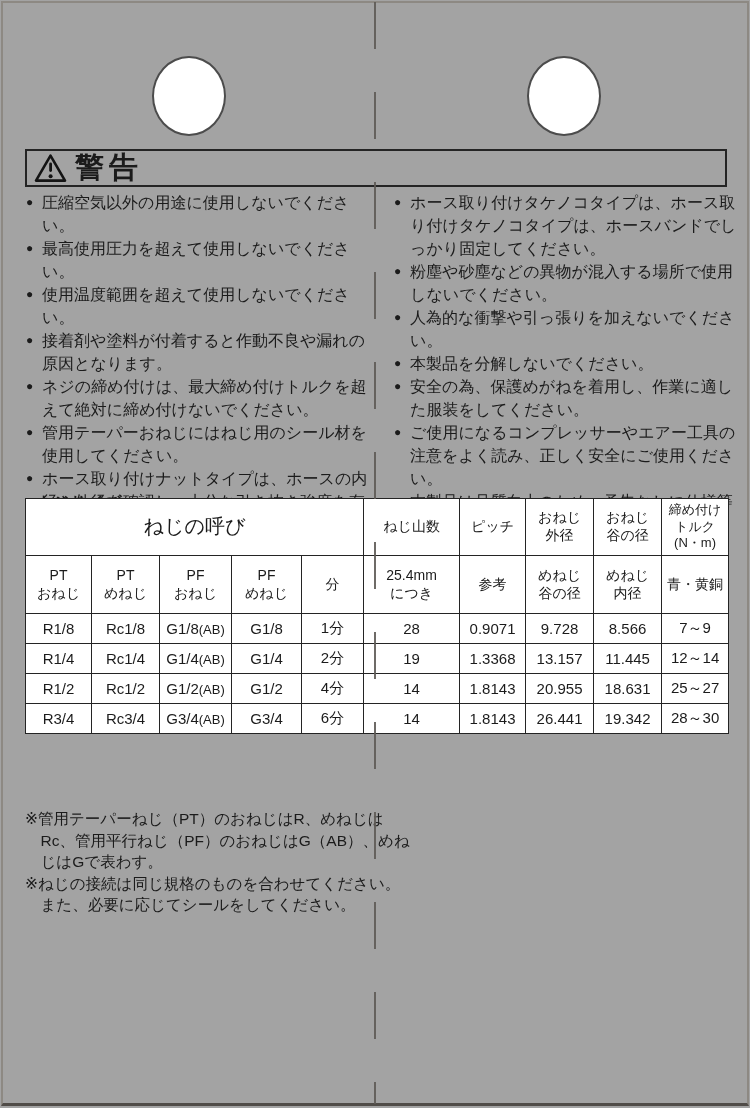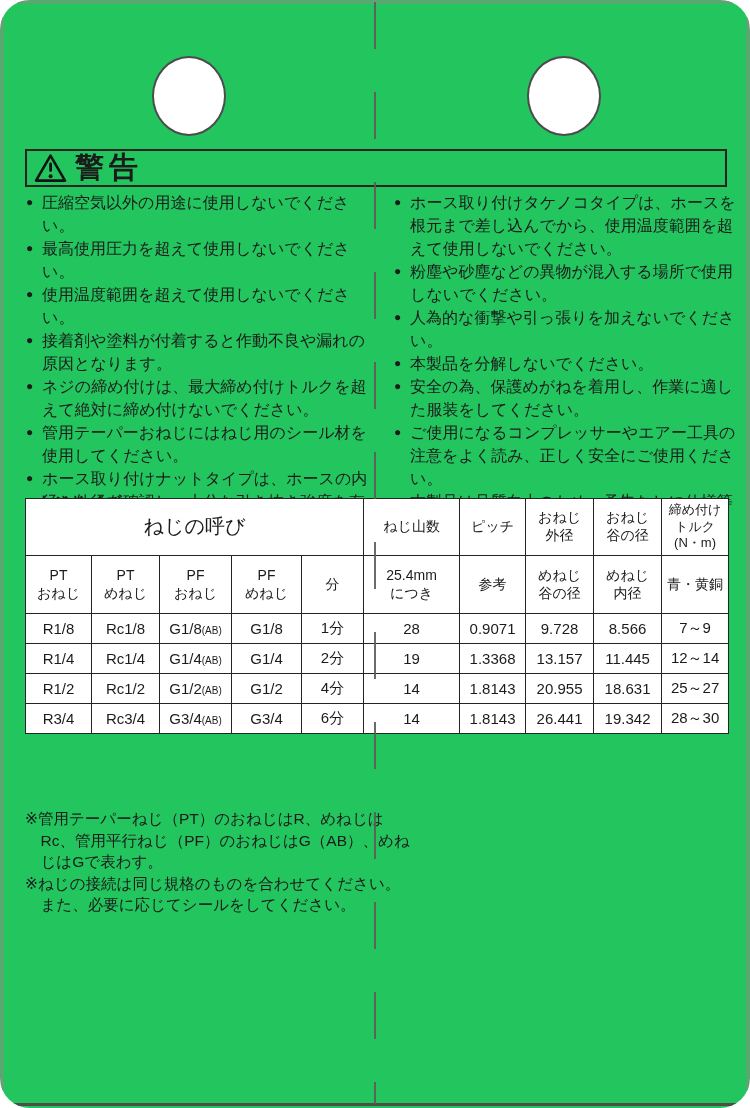--- a/index.html
+++ b/index.html
@@ -1,17 +1,17 @@
 <!DOCTYPE html>
 <html><head>
 <meta charset="utf-8">
 <style>
   html,body{margin:0;padding:0;background:#ffffff;}
   body{width:750px;height:1108px;font-family:"Liberation Sans","DejaVu Sans",sans-serif;color:#1b1b1b;}
-  .page{position:relative;width:750px;height:1108px;overflow:hidden;background:#22c55e;border-radius:30px;}
+  .page{position:relative;width:750px;height:1108px;overflow:hidden;background:#a3a3a3;}
   .page-border{position:absolute;left:1px;top:1px;width:744px;height:1100px;
     border:2px solid #8d8983;border-bottom:3px solid #504c48;}
   .hole{position:absolute;width:70px;height:76px;border:2px solid #4c4c4c;border-radius:50%;background:#fff;}
   .hole-left{left:152px;top:56px;}
   .hole-right{left:527px;top:56px;}
   .fold-line{position:absolute;left:373px;top:2px;z-index:9;}
 
   .warn-box{position:absolute;left:25px;top:149px;width:702px;height:38px;box-sizing:border-box;
     border:2px solid #242424;display:flex;align-items:center;gap:8px;padding-left:7px;}
   .warn-title{font-size:29px;font-weight:bold;letter-spacing:5px;line-height:1;padding-bottom:2px;}
@@ -26,21 +26,21 @@
 
   .section-title{position:absolute;left:25px;top:473px;font-size:16.5px;font-weight:600;letter-spacing:0.5px;margin-top:19px;}
 
   .tbl-wrap{position:absolute;left:25px;top:498px;}
   table{border-collapse:collapse;table-layout:fixed;width:703px;background:#fff;}
   th,td{border:1.4px solid #242424;text-align:center;vertical-align:middle;padding:0;font-weight:normal;}
   thead th{font-size:14px;white-space:pre-line;line-height:1.28;}
   tr.hrow1 th{height:56px;}
   tr.hrow2 th{height:57px;}
   tbody td{height:29px;font-size:15px;}
-  .ab{font-size:10px;letter-spacing:0;}
+  .ab{font-size:13px;letter-spacing:0;}
 
   .notes{position:absolute;left:25px;top:808px;width:388px;font-size:15.5px;line-height:21.5px;}
   .note{padding-left:1em;text-indent:-1em;}
 </style>
 </head>
 <body>
 
 <div class="page">
 
   <div class="page-border"></div>
@@ -90,21 +90,21 @@
         <li>
           <span class="bullet">●</span>
           <span class="txt">ホース取り付けナットタイプは、ホースの内径と外径を確認し、十分な引き抜き強度を有するホースを使用してください。</span>
         </li>
       </ul>
   </div>
   <div class="warn-col warn-col-right">
     <ul>
         <li>
           <span class="bullet">●</span>
-          <span class="txt">ホース取り付けタケノコタイプは、ホースを根元まで差し込んでから、使用温度範囲を超えて使用しないでください。</span>
+          <span class="txt">ホース取り付けタケノコタイプは、ホース取り付けタケノコタイプは、ホースバンドでしっかり固定してください。</span>
         </li>
         <li>
           <span class="bullet">●</span>
           <span class="txt">粉塵や砂塵などの異物が混入する場所で使用しないでください。</span>
         </li>
         <li>
           <span class="bullet">●</span>
           <span class="txt">人為的な衝撃や引っ張りを加えないでください。</span>
         </li>
         <li>

